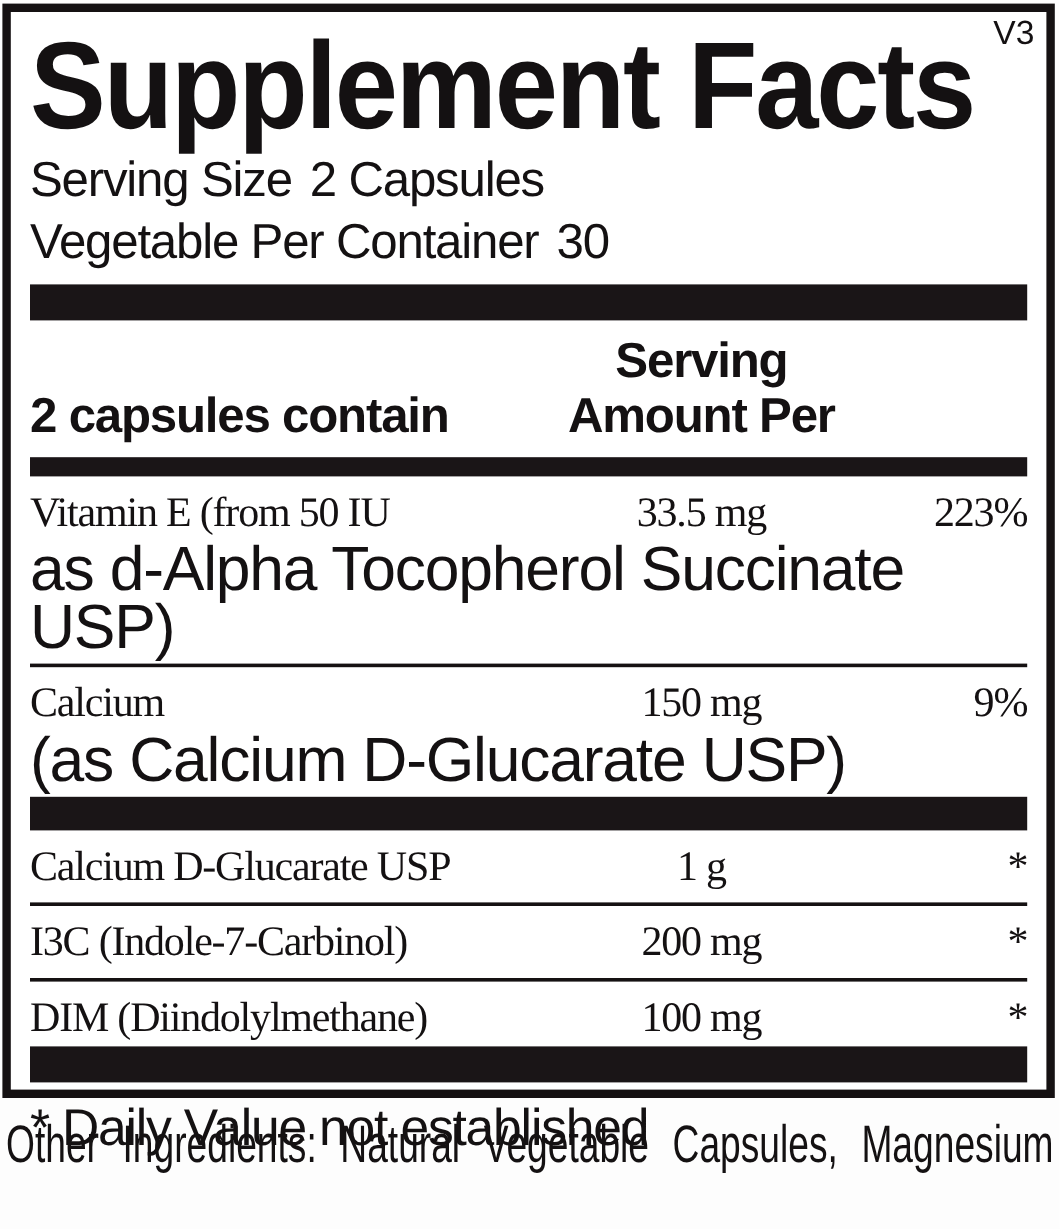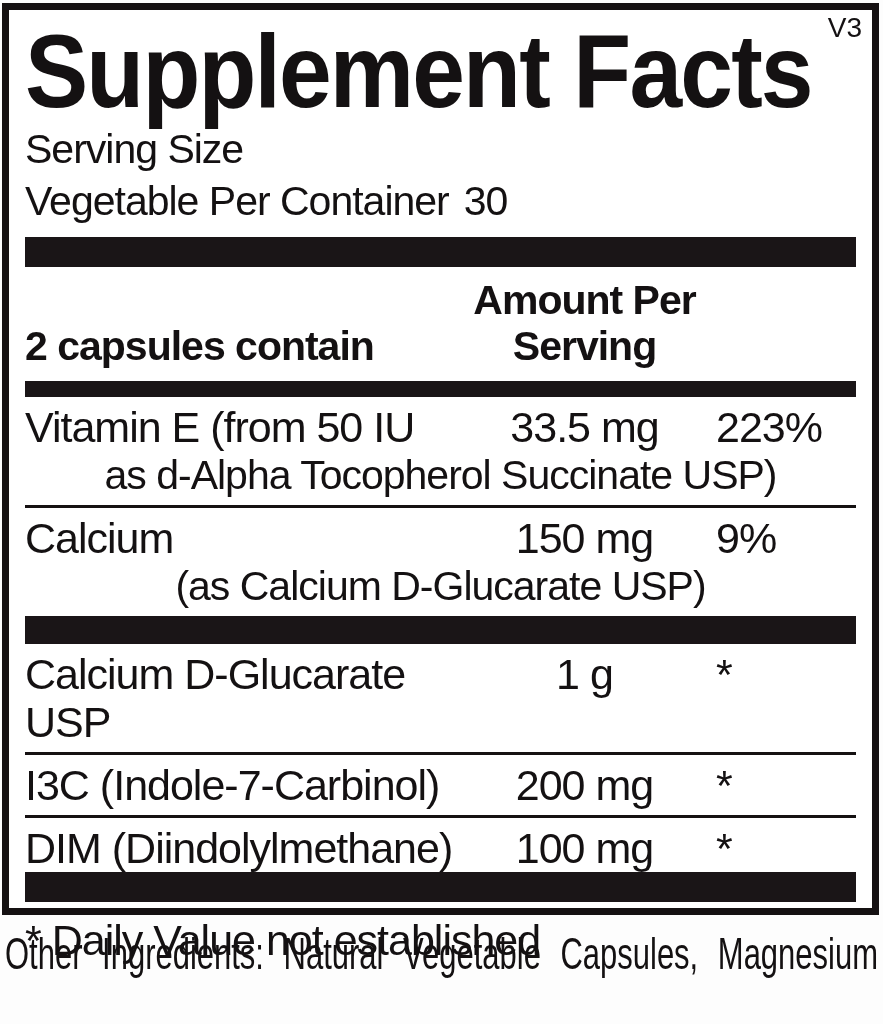--- a/index.html
+++ b/index.html
@@ -58,31 +58,31 @@
     padding: 10px 0 12px 0;
     font-weight: bold;
     font-size: 41px;
     line-height: 46px;
     letter-spacing: -1px;
   }
   .hdr-center { text-align: center; }
   .row { padding: 6px 0; }
   .row.tight { padding-bottom: 0; }
   .row-line {
-    font-size: 43px;
+    font-size: 35px;
     line-height: 48px;
     letter-spacing: -1px;
+    font-family: Liberation Serif, serif;
   }
   .amount { text-align: center; white-space: nowrap; }
-  .dv { text-align: left; white-space: nowrap; }
+  .dv { text-align: right; white-space: nowrap; }
   .name2 {
-    font-size: 41px;
+    font-size: 52px;
     line-height: 48px;
     letter-spacing: -1px;
-    text-align: center;
   }
   .rule { height: 3px; background: #151112; }
   .footnote {
     font-size: 43px;
     letter-spacing: -1px;
     padding: 14px 0;
   }
   .other {
     position: absolute;
     left: 5px; top: 930px;
@@ -100,33 +100,34 @@
 <body>
 
 <div class="label-box">
 
   <div class="v3">V3</div>
 
   <div class="title">Supplement Facts</div>
 
   <div class="serving-line">
     <span>Serving Size</span>
+    <span>2 Capsules</span>
   </div>
   <div class="serving-line">
     <span>Vegetable Per Container</span>
     <span>30</span>
   </div>
 
   <div class="bar b30"></div>
 
   <div class="grid3 header-row">
     <div>2 capsules contain</div>
     <div class="hdr-center">
+      <div>Serving</div>
       <div>Amount Per</div>
-      <div>Serving</div>
     </div>
   </div>
 
   <div class="bar b16"></div>
 
   <div class="row">
     <div class="grid3 row-line">
       <div>Vitamin E (from 50 IU</div>
       <div class="amount">33.5 mg</div>
       <div class="dv">223%</div>

